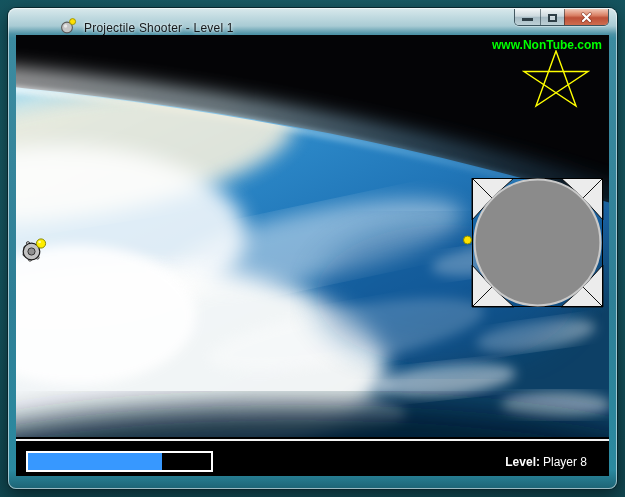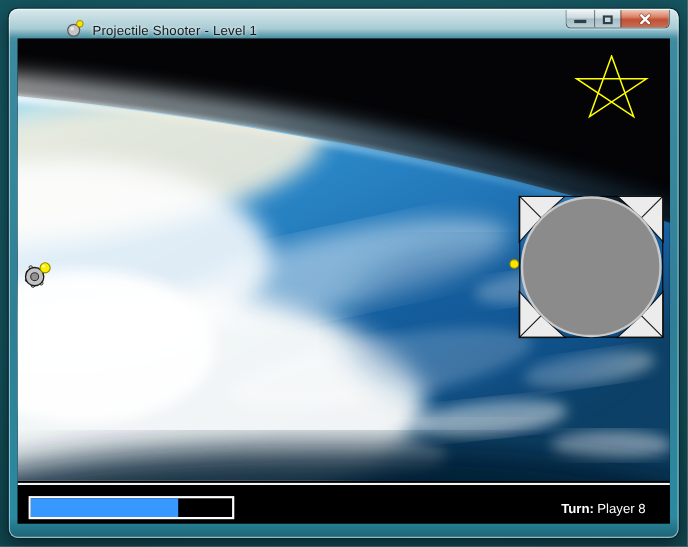--- a/index.html
+++ b/index.html
@@ -146,20 +146,21 @@
         <ellipse cx="470" cy="225" rx="55" ry="14" transform="rotate(-8 470 225)" opacity="0.5" filter="url(#b6)"></ellipse>
         <ellipse cx="520" cy="300" rx="60" ry="14" transform="rotate(-8 520 300)" opacity="0.4" filter="url(#b6)"></ellipse>
         <ellipse cx="430" cy="345" rx="70" ry="16" transform="rotate(-6 430 345)" opacity="0.5" filter="url(#b6)"></ellipse>
         <ellipse cx="540" cy="370" rx="55" ry="13" opacity="0.45" filter="url(#b6)"></ellipse>
         <ellipse cx="300" cy="380" rx="90" ry="18" opacity="0.5" filter="url(#b6)"></ellipse>
         <ellipse cx="430" cy="260" rx="130" ry="70" fill="#0e5292" opacity="0.45" filter="url(#b16)"></ellipse>
         <ellipse cx="280" cy="440" rx="400" ry="70" fill="#041c33" opacity="0.9" filter="url(#b16)"></ellipse>
       </g>
     </svg>
 
+    <div class="url-text" style="color: rgb(0, 255, 0);">www.NonTube.com</div>
 
     <svg class="star" width="68" height="58" viewBox="0 0 68 58">
       <path d="M34,1 L54,56 L2,21.5 L66,21.5 L14,56 Z" fill="none" stroke="#ffff00" stroke-width="1.4" stroke-linejoin="miter"></path>
     </svg>
 
     <svg class="target" width="150" height="130" viewBox="0 0 150 130">
       <g fill="#ececec" stroke="#111" stroke-width="1">
         <path d="M16,0 L58,0 L36,20 L16,42 Z"></path>
         <path d="M147,0 L105,0 L127,20 L147,42 Z"></path>
         <path d="M16,129 L58,129 L36,109 L16,87 Z"></path>
@@ -190,18 +191,18 @@
       <circle cx="18.6" cy="7" r="1.3" fill="#fff9b0" stroke="none"></circle>
     </svg>
 
     <div class="separator"></div>
 
     <div class="statusbar">
       <div class="progress">
         <div class="progress-fill" style="width: 73%; background: rgb(55, 152, 255);"></div>
       </div>
       <div class="turn-text">
-        <b>Turn:</b><span>Player 8</span>
+        <b>Level:</b><span>Player 8</span>
       </div>
     </div>
 
   </div>
 </div>
 
 </body></html>

